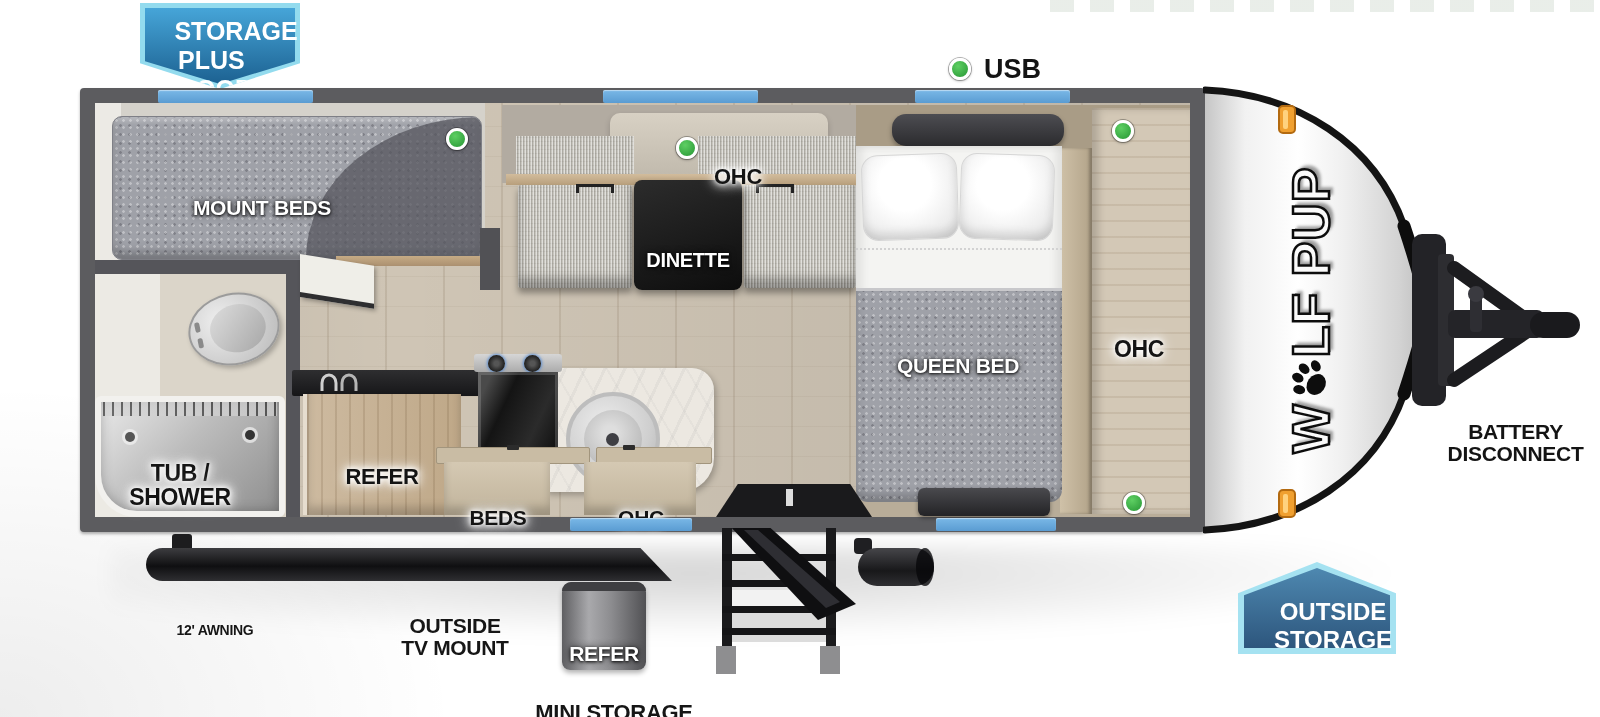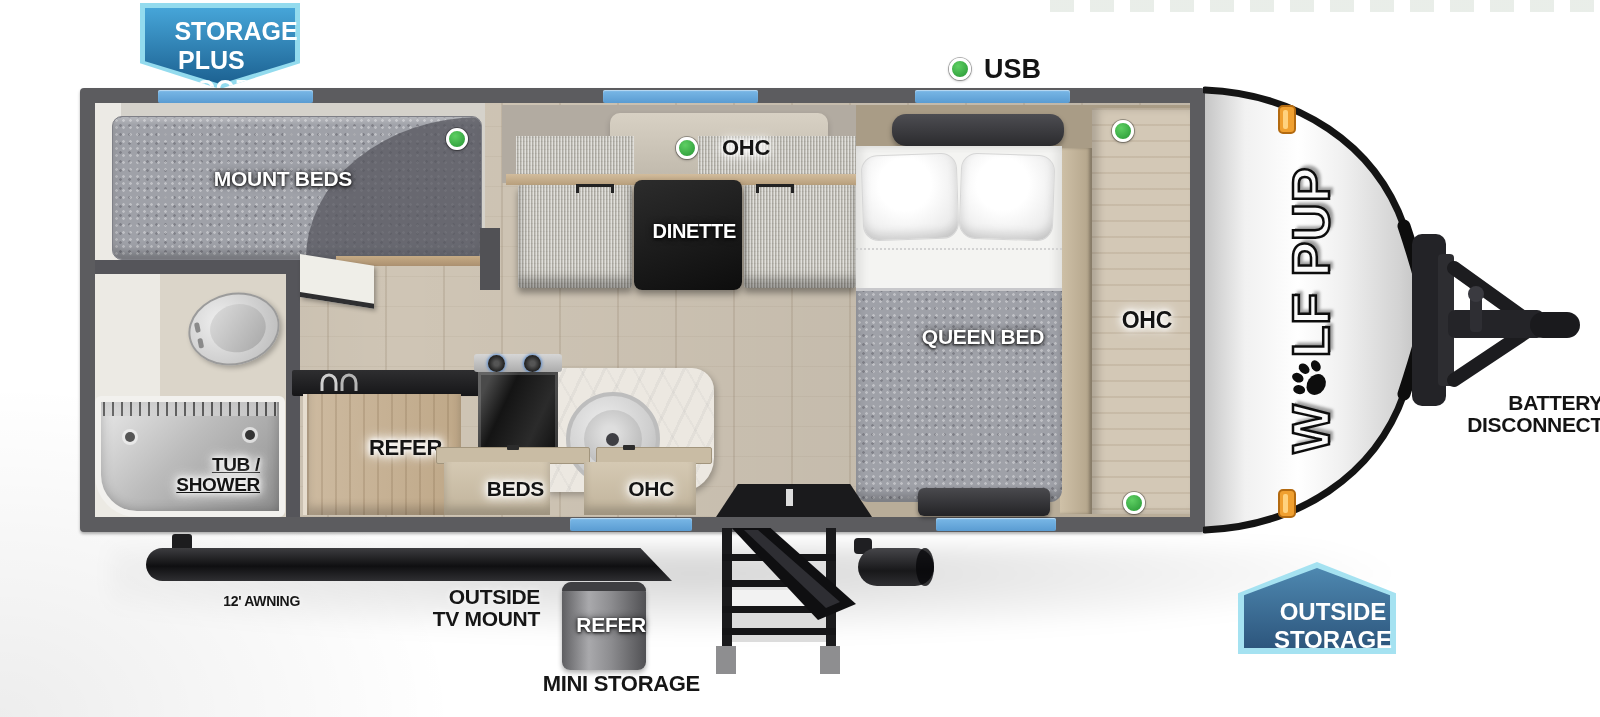--- a/index.html
+++ b/index.html
@@ -1,21 +1,21 @@
 <!DOCTYPE html>
 <html><head>
 <meta charset="utf-8">
 <style>
   html,body{margin:0;padding:0;background:#fff;}
   #stage{position:relative;width:1600px;height:717px;background:#fff;overflow:hidden;
          font-family:"Liberation Sans", sans-serif;}
   .abs{position:absolute;}
 
   
-  .lbl{font-weight:bold;letter-spacing:-0.3px;text-align:right;line-height:1.05;white-space:nowrap;}
+  .lbl{font-weight:bold;letter-spacing:-0.3px;text-align:center;line-height:1.05;white-space:nowrap;margin-top:29px;}
   .lbl-white{color:#fff;text-shadow:0 1px 3px rgba(0,0,0,.95),0 0 7px rgba(0,0,0,.75);}
   .lbl-dark{color:#141414;text-shadow:0 0 4px #fff,0 0 8px #fff,0 0 12px #fff,0 0 16px rgba(255,255,255,.9);}
   .lbl-plain{color:#161616;text-shadow:0 0 6px rgba(255,255,255,.9);}
 
   
   .dot{width:22px;height:22px;border-radius:50%;box-sizing:border-box;border:3px solid #fff;
        background:radial-gradient(circle at 38% 32%, #5ecf63, #37a742 70%, #2f9139);
        box-shadow:0 0 0 1px rgba(0,0,0,.28),0 1px 3px rgba(0,0,0,.35);}
 
   
@@ -110,21 +110,21 @@
   </div>
 
   <div class="abs" style="left:95px;top:396px;width:190px;height:121px;border:6px solid #f2f1ee;box-sizing:border-box;
               border-radius:6px 6px 6px 42px;background:linear-gradient(135deg,#e9e9e9,#bcbcbc 45%,#8f8f8f);
               box-shadow:inset 0 0 12px rgba(0,0,0,.25);">
     <div style="position:absolute;left:2px;top:0;right:2px;height:14px;
                 background:repeating-linear-gradient(90deg, rgba(40,40,40,.65) 0 2px, rgba(210,210,210,.7) 2px 9px);"></div>
     <div style="position:absolute;left:24px;top:30px;width:10px;height:10px;border-radius:50%;background:#555;box-shadow:0 0 0 3px rgba(255,255,255,.5);"></div>
     <div style="position:absolute;right:24px;top:28px;width:10px;height:10px;border-radius:50%;background:#333;box-shadow:0 0 0 3px rgba(255,255,255,.6);"></div>
   </div>
-  <div class="abs lbl lbl-dark" style="left:100px;top:455px;width:160px;font-size:19px;text-decoration:underline;">
+  <div class="abs lbl lbl-dark" style="left:100px;top:432px;width:160px;font-size:23px;">
     <div>TUB /</div>
     <div>SHOWER</div>
   </div>
 
   <div class="abs" style="left:502px;top:105px;width:356px;height:78px;background:#b2aba1;"></div>
   <div class="abs" style="left:610px;top:113px;width:218px;height:62px;border-radius:10px 10px 4px 4px;
               background:linear-gradient(180deg,#d8d1c4,#c1baad);box-shadow:0 3px 6px rgba(0,0,0,.18);"></div>
   <div class="abs fabric" style="left:516px;top:136px;width:118px;height:42px;"></div>
   <div class="abs fabric" style="left:698px;top:136px;width:158px;height:42px;"></div>
   <div class="abs" style="left:506px;top:174px;width:350px;height:11px;background:linear-gradient(180deg,#d2bc9c,#b89f7c);"></div>

